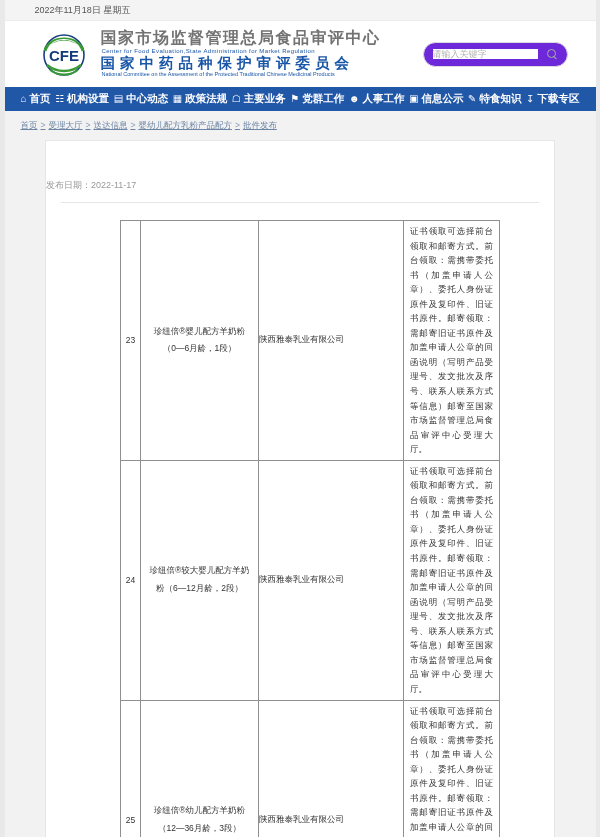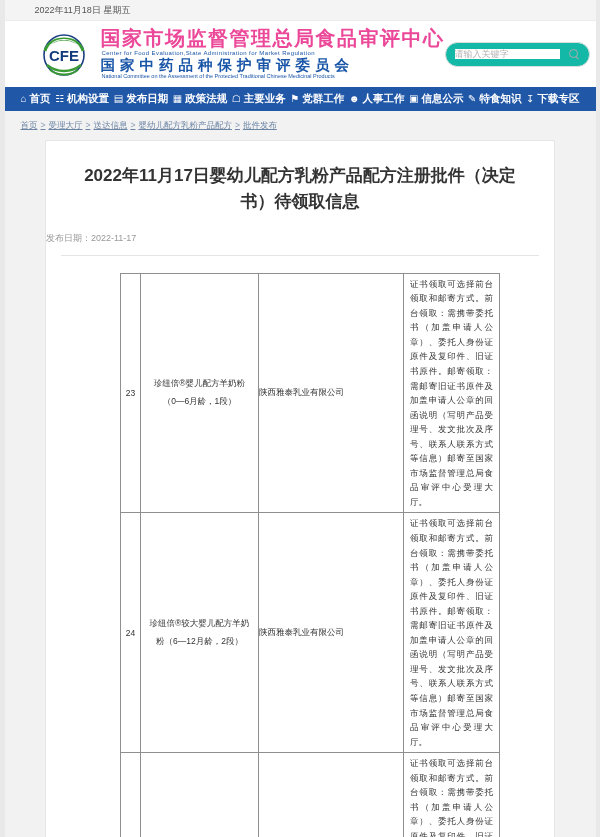--- a/index.html
+++ b/index.html
@@ -11,26 +11,26 @@
   
   .topbar { height:21px; background:#f4f4f4; border-bottom:1px solid #ececec;
             display:flex; align-items:center; padding-left:30px;
             font-size:9px; color:#555; }
 
   
   .header { height:66px; background:#ffffff; display:flex; align-items:center;
             padding:0 28px 0 32px; }
   .logo { width:54px; height:54px; flex:0 0 auto; }
   .org-titles { margin-left:10px; flex:1 1 auto; line-height:1.05; }
-  .org-cn1 { font-size:20px; font-weight:bold; color:#ec4899; letter-spacing:1.5px; white-space:nowrap; }
+  .org-cn1 { font-size:16px; font-weight:bold; color:#737373; letter-spacing:1.5px; white-space:nowrap; }
   .org-en1 { font-size:6px; color:#1a56a8; letter-spacing:0.4px; margin:1px 0 2px 1px; white-space:nowrap; }
   .org-cn2 { font-size:14.5px; font-weight:bold; color:#1a56a8; letter-spacing:5px; white-space:nowrap; }
   .org-en2 { font-size:5.5px; color:#1a56a8; letter-spacing:0; margin:1px 0 0 1px; white-space:nowrap; }
   .search-box { flex:0 0 auto; width:145px; height:25px; border:1px solid #ddd;
-                border-radius:13px; background:#14b8a6; display:flex; align-items:center;
+                border-radius:13px; background:#6d28d9; display:flex; align-items:center;
                 justify-content:space-between; padding:0 9px; }
   .search-box input { border:none; outline:none; width:105px; font-size:9px; color:#333;
                       font-family:"Liberation Sans","DejaVu Sans",sans-serif; }
   .search-box input::placeholder { color:#b5b5b5; }
   .mag { position:relative; width:11px; height:11px; }
   .mag::before { content:""; position:absolute; left:0; top:0; width:7px; height:7px;
                  border:1px solid #aaa; border-radius:50%; }
   .mag::after { content:""; position:absolute; left:7px; top:7px; width:4px; height:1px;
                 background:#aaa; transform:rotate(45deg); transform-origin:0 0; }
 
@@ -100,21 +100,21 @@
     <a class="nav-item">
         <span class="nav-ico">⌂</span>
         <span>首页</span>
       </a>
     <a class="nav-item">
         <span class="nav-ico">☷</span>
         <span>机构设置</span>
       </a>
     <a class="nav-item">
         <span class="nav-ico">▤</span>
-        <span>发布日期</span>
+        <span>中心动态</span>
       </a>
     <a class="nav-item">
         <span class="nav-ico">▦</span>
         <span>政策法规</span>
       </a>
     <a class="nav-item">
         <span class="nav-ico">☖</span>
         <span>主要业务</span>
       </a>
     <a class="nav-item">
@@ -137,21 +137,20 @@
         <span class="nav-ico">↧</span>
         <span>下载专区</span>
       </a>
   </div>
 
   <div class="breadcrumb">
     <span class="crumb">首页</span><span class="crumb-sep">&gt;</span><span class="crumb">受理大厅</span><span class="crumb-sep">&gt;</span><span class="crumb">送达信息</span><span class="crumb-sep">&gt;</span><span class="crumb">婴幼儿配方乳粉产品配方</span><span class="crumb-sep">&gt;</span><span class="crumb">批件发布</span>
   </div>
 
   <div class="card">
-    <div class="art-title">2022年11月17日婴幼儿配方乳粉产品配方注册批件（决定书）待领取信息</div>
     <div class="pub-line">
       <span>发布日期：</span><span>2022-11-17</span>
     </div>
     <div class="divider"></div>
 
     <div class="tbl-wrap">
       <table class="batch">
         <tbody>
           <tr class="row">
             <td class="c-no">23</td>

